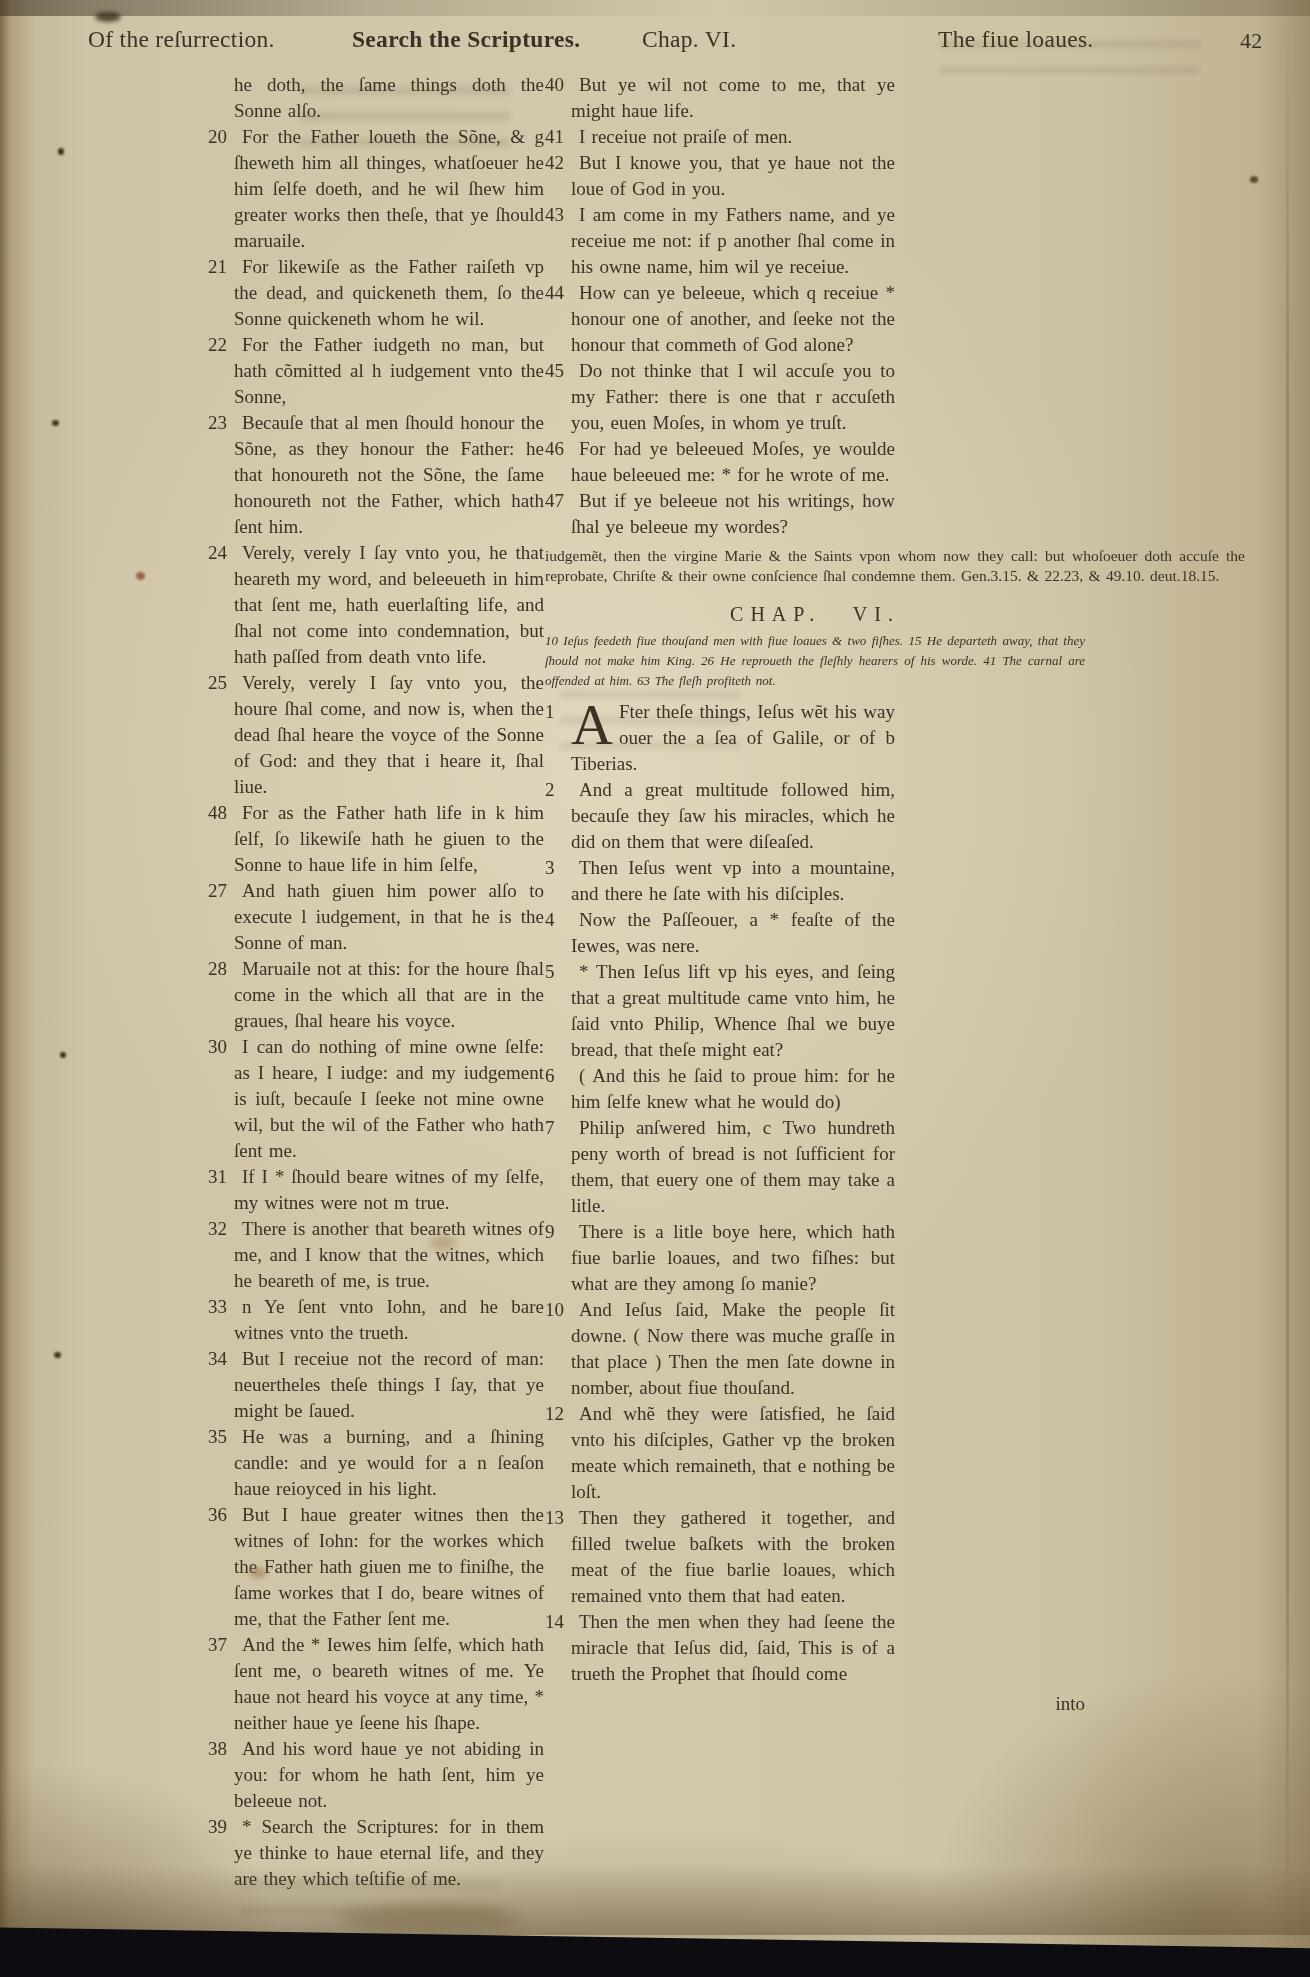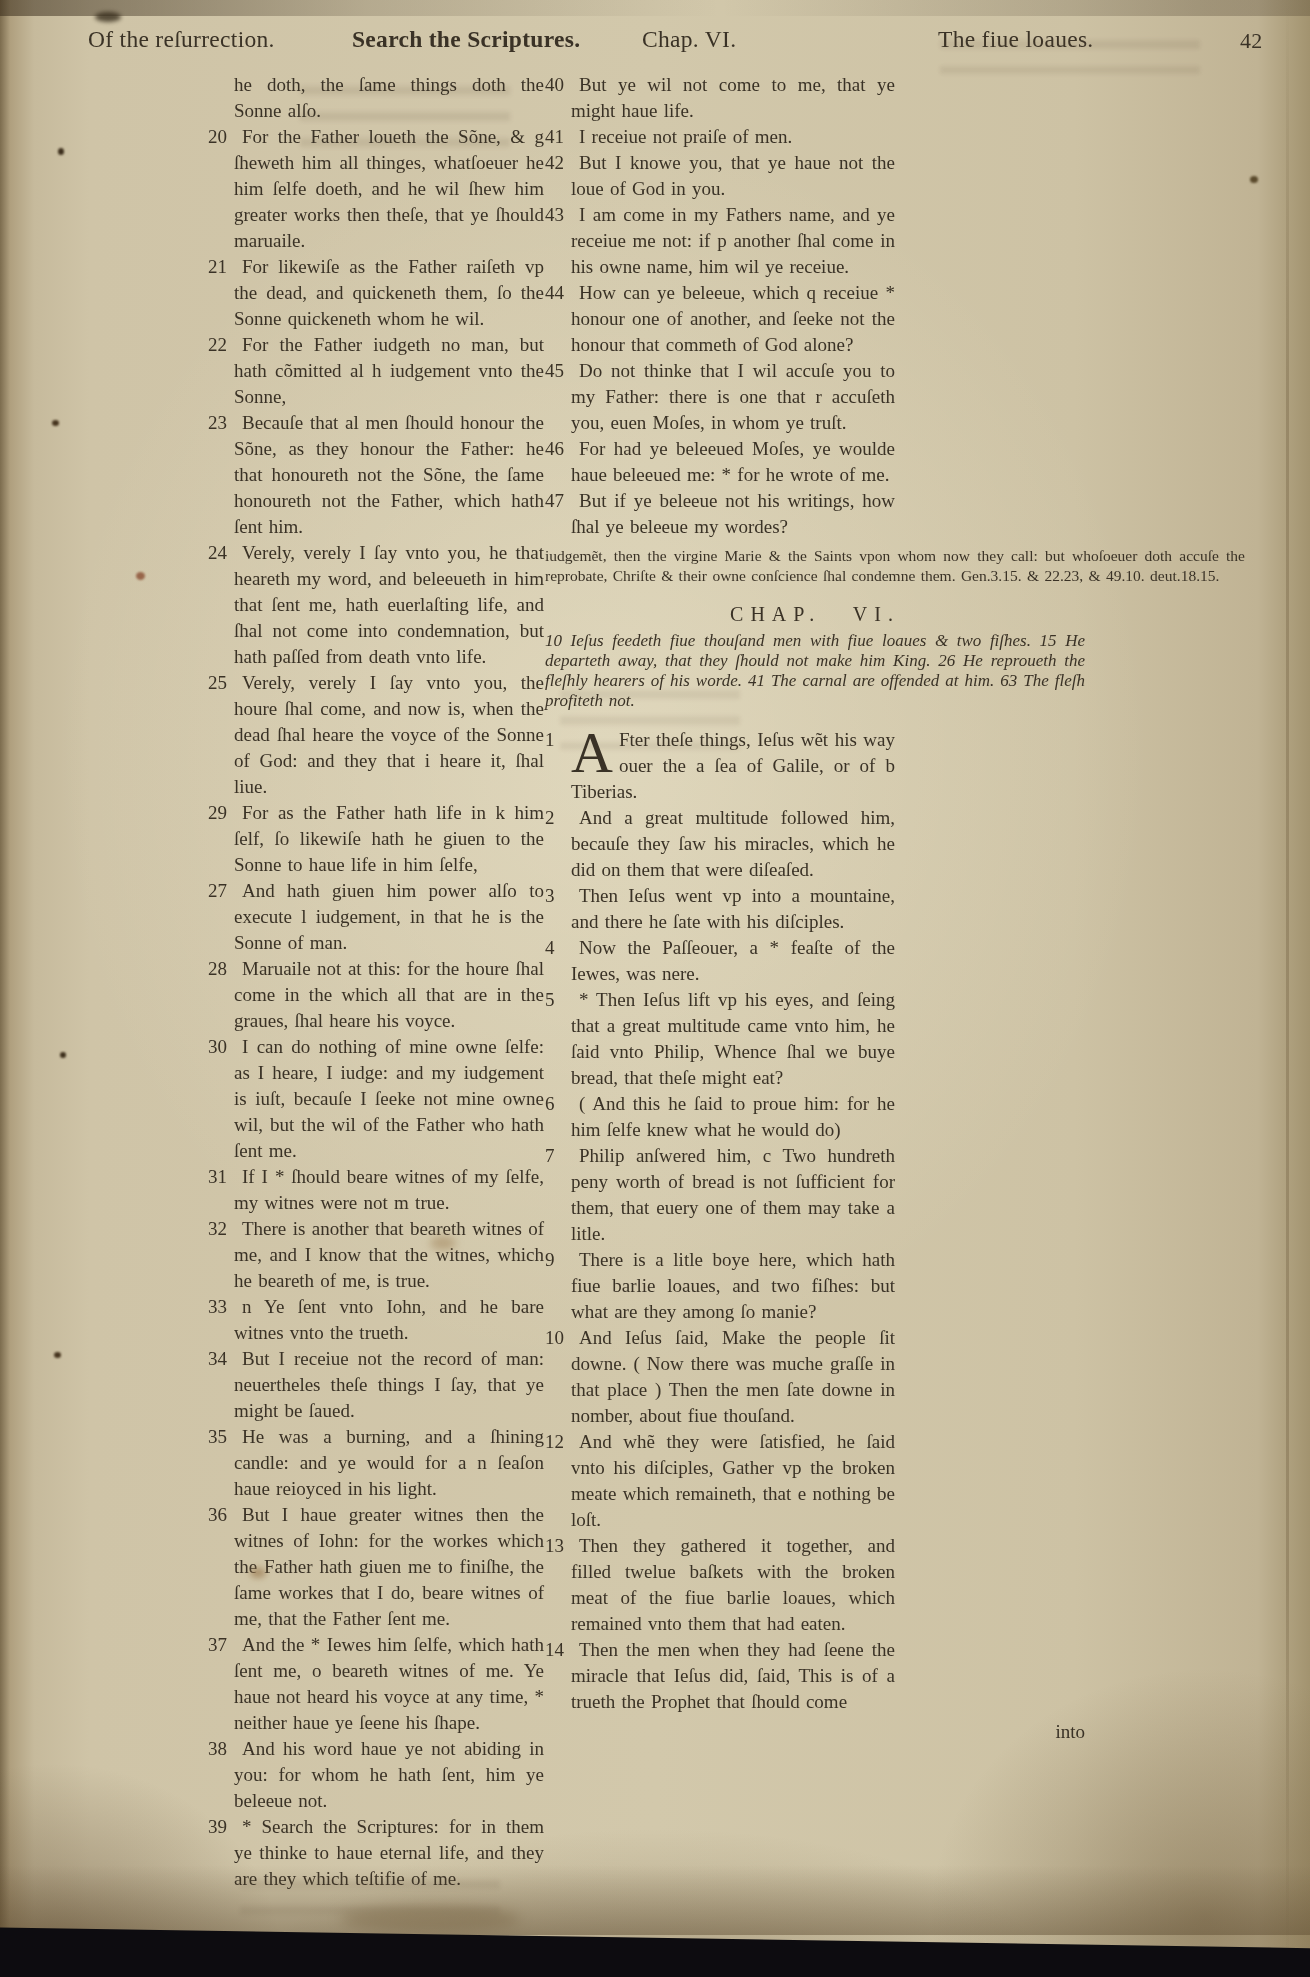--- a/index.html
+++ b/index.html
@@ -34,21 +34,21 @@
   .verse{margin:0; padding-left:26px; text-indent:-26px;}
   .vnum{display:inline-block; min-width:34px; text-indent:0;}
   .nonum{padding-left:26px; text-indent:0;}
   
   .v1{position:relative; margin:0; padding-left:26px; text-indent:0;}
   .v1 .vnum{position:absolute; left:0; top:0; min-width:0;}
   .dc{float:left; font-size:58px; line-height:46px; padding:3px 6px 0 0;}
   
   .connector{margin:6px 0 0; width:700px; font-size:15.5px; line-height:19.5px; text-align:justify;}
   .chap-heading{margin:16px 0 4px; width:540px; font-weight:normal; font-size:20px; letter-spacing:7px; word-spacing:20px; text-align:center;}
-  .summary{margin:2px 0 16px; width:540px; font-style:italic; font-size:17px; line-height:20px; text-align:justify;}
+  .summary{margin:2px 0 8px; width:540px; font-style:italic; font-size:13px; line-height:20px; text-align:justify;}
   .catchword{margin:4px 0 0; width:540px; text-align:right; padding-right:30px;}
   
   .lm-notes,.rm-notes{position:absolute; top:0; height:100%; z-index:2;}
   .lm-notes{left:84px; width:124px;}
   .rm-notes{left:1098px; width:148px;}
   .mnote{position:absolute; left:0; width:100%; margin:0; font-size:14.5px; line-height:17.5px; color:#46ureacbd;}
   .mnote{color:#453a2a;}
   .rm-notes .mnote{font-size:15px; line-height:19px;}
   .italic{font-style:italic;}
   .lm-notes .mnote:nth-child(1){top:138px}
@@ -136,21 +136,21 @@
     </div>
 
   <div class="col col-left">
       <p class="verse nonum"><span class="vtext">he doth, the ſame things doth the Sonne alſo.</span></p>
       <p class="verse"><span class="vnum">20</span><span class="vtext">For the Father loueth the Sõne, &amp; g ſheweth him all thinges, whatſoeuer he him ſelfe doeth, and he wil ſhew him greater works then theſe, that ye ſhould maruaile.</span></p>
       <p class="verse"><span class="vnum">21</span><span class="vtext">For likewiſe as the Father raiſeth vp the dead, and quickeneth them, ſo the Sonne quickeneth whom he wil.</span></p>
       <p class="verse"><span class="vnum">22</span><span class="vtext">For the Father iudgeth no man, but hath cõmitted al h iudgement vnto the Sonne,</span></p>
       <p class="verse"><span class="vnum">23</span><span class="vtext">Becauſe that al men ſhould honour the Sõne, as they honour the Father: he that honoureth not the Sõne, the ſame honoureth not the Father, which hath ſent him.</span></p>
       <p class="verse"><span class="vnum">24</span><span class="vtext">Verely, verely I ſay vnto you, he that heareth my word, and beleeueth in him that ſent me, hath euerlaſting life, and ſhal not come into condemnation, but hath paſſed from death vnto life.</span></p>
       <p class="verse"><span class="vnum">25</span><span class="vtext">Verely, verely I ſay vnto you, the houre ſhal come, and now is, when the dead ſhal heare the voyce of the Sonne of God: and they that i heare it, ſhal liue.</span></p>
-      <p class="verse"><span class="vnum">29</span><span class="vtext">For as the Father hath life in k him ſelf, ſo likewiſe hath he giuen to the Sonne to haue life in him ſelfe,</span></p>
+      <p class="verse"><span class="vnum">48</span><span class="vtext">For as the Father hath life in k him ſelf, ſo likewiſe hath he giuen to the Sonne to haue life in him ſelfe,</span></p>
       <p class="verse"><span class="vnum">27</span><span class="vtext">And hath giuen him power alſo to execute l iudgement, in that he is the Sonne of man.</span></p>
       <p class="verse"><span class="vnum">28</span><span class="vtext">Maruaile not at this: for the houre ſhal come in the which all that are in the graues, ſhal heare his voyce.</span></p>
       <p class="verse"><span class="vnum">30</span><span class="vtext">I can do nothing of mine owne ſelfe: as I heare, I iudge: and my iudgement is iuſt, becauſe I ſeeke not mine owne wil, but the wil of the Father who hath ſent me.</span></p>
       <p class="verse"><span class="vnum">31</span><span class="vtext">If I * ſhould beare witnes of my ſelfe, my witnes were not m true.</span></p>
       <p class="verse"><span class="vnum">32</span><span class="vtext">There is another that beareth witnes of me, and I know that the witnes, which he beareth of me, is true.</span></p>
       <p class="verse"><span class="vnum">33</span><span class="vtext">n Ye ſent vnto Iohn, and he bare witnes vnto the trueth.</span></p>
       <p class="verse"><span class="vnum">34</span><span class="vtext">But I receiue not the record of man: neuertheles theſe things I ſay, that ye might be ſaued.</span></p>
       <p class="verse"><span class="vnum">35</span><span class="vtext">He was a burning, and a ſhining candle: and ye would for a n ſeaſon haue reioyced in his light.</span></p>
       <p class="verse"><span class="vnum">36</span><span class="vtext">But I haue greater witnes then the witnes of Iohn: for the workes which the Father hath giuen me to finiſhe, the ſame workes that I do, beare witnes of me, that the Father ſent me.</span></p>
       <p class="verse"><span class="vnum">37</span><span class="vtext">And the * Iewes him ſelfe, which hath ſent me, o beareth witnes of me. Ye haue not heard his voyce at any time, * neither haue ye ſeene his ſhape.</span></p>

